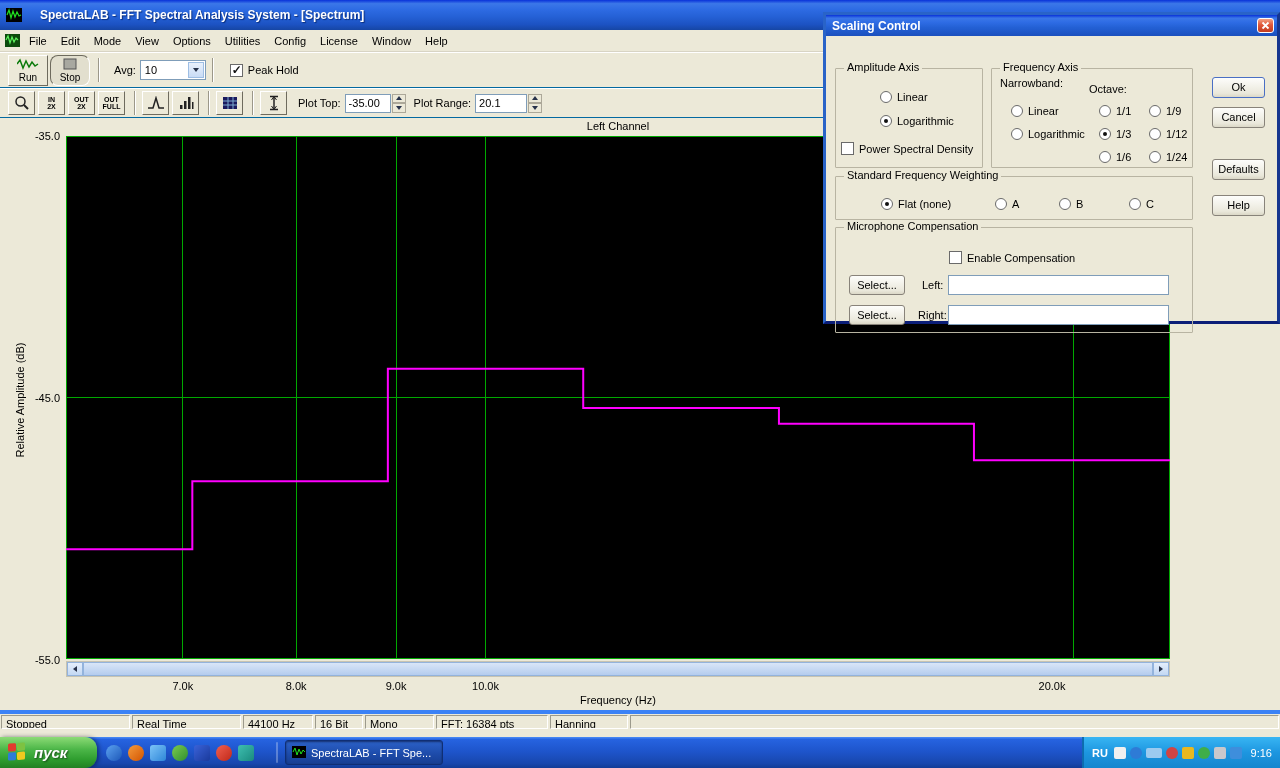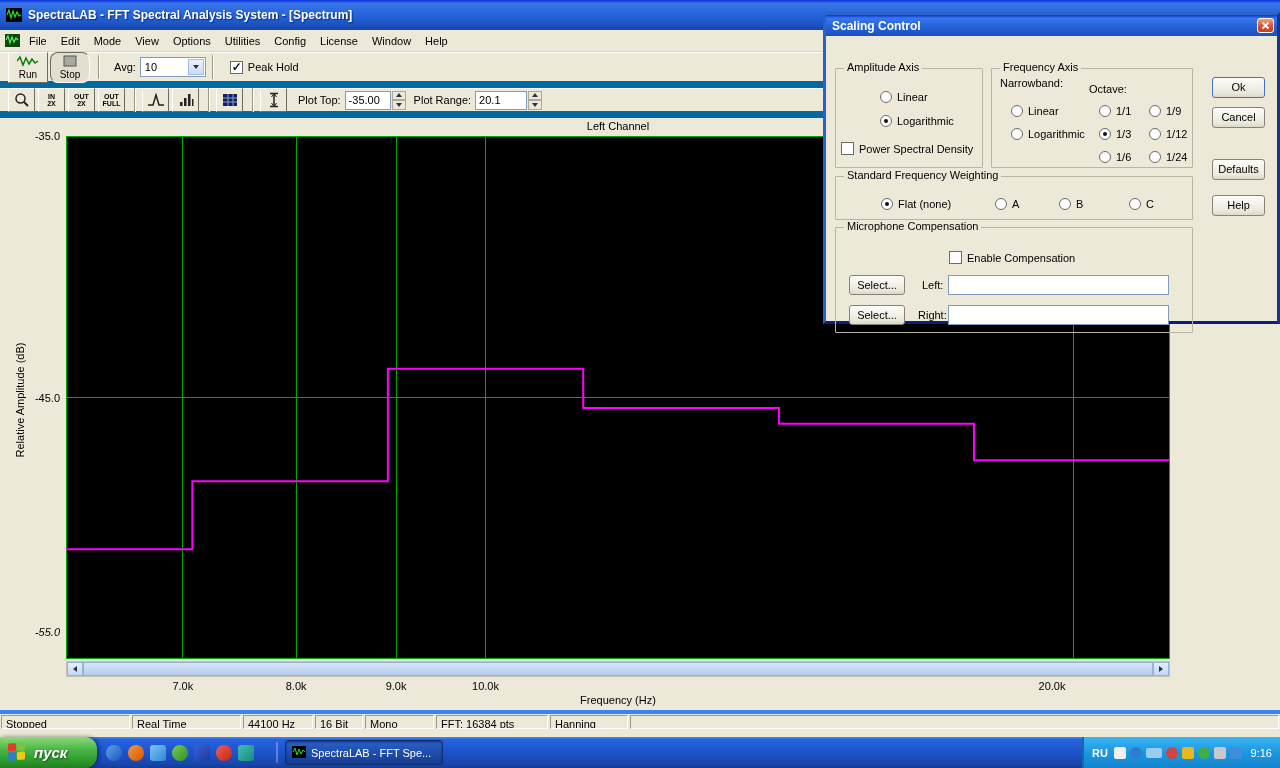--- a/index.html
+++ b/index.html
@@ -6,29 +6,29 @@
   html,body { width:1280px; height:768px; overflow:hidden; }
   body { font-family:"Liberation Sans", sans-serif; font-size:11px; color:#000; background:#ECE9D8; position:relative; }
   .abs { position:absolute; }
 
   
   #main-window { position:absolute; left:0; top:0; width:1280px; height:737px; background:#ECE9D8; }
 
   .titlebar { position:absolute; left:0; top:0; width:1280px; height:30px;
     background:linear-gradient(to bottom,#0831D9 0%,#3B77E8 12%,#2E6CE4 30%,#2561D6 55%,#1C52C2 82%,#1646A4 100%);
     display:flex; align-items:center; padding-left:6px; }
-  .titlebar .title-text { color:#fff; font-weight:bold; font-size:12px; margin-left:6px; text-shadow:1px 1px 1px #0A2E7C; }
+  .titlebar .title-text { color:#fff; font-weight:bold; font-size:12px; margin-left:18px; text-shadow:1px 1px 1px #0A2E7C; }
   .app-icon { width:16px; height:14px; flex:none; display:flex; align-items:center; justify-content:center; }
 
   .menubar { position:absolute; left:0; top:30px; width:1280px; height:22px; background:#ECE9D8;
     display:flex; align-items:center; padding-left:4px; border-bottom:1px solid #D8D4C4; }
   .menu-item { padding:3px 7px; cursor:default; }
   .menubar .app-icon { margin-right:2px; }
 
-  .toolbar { position:absolute; left:0; background:#ECE9D8; border-top:1px solid #FFFFFF; border-bottom:7px solid #0369a1;
+  .toolbar { position:absolute; left:0; background:#ECE9D8; border-top:1px solid #FFFFFF; border-bottom:1px solid #0369a1;
     display:flex; align-items:center; }
   #toolbar1 { top:52px; width:1280px; height:36px; padding-left:8px; }
   #toolbar2 { top:88px; width:1280px; height:30px; padding-left:8px; }
 
   .tbtn { background:#ECE9D8; border:1px solid; border-color:#FFFFFF #6E6B5E #6E6B5E #FFFFFF;
     display:flex; align-items:center; justify-content:center; cursor:default; }
   .tbtn.pressed { border-color:#6E6B5E #FFFFFF #FFFFFF #6E6B5E; background:#E2DFCE;border-radius:8px; }
   .bigbtn { width:40px; height:31px; flex-direction:column; font-size:10px; line-height:10px; gap:1px; margin-right:2px; }
   .tb2-btn { width:27px; height:24px; margin-right:3px; flex-direction:column; font-size:7px; line-height:7px; font-weight:bold; }
   .tsep { width:2px; height:24px; border-left:1px solid #9C9889; border-right:1px solid #FFFFFF; margin:0 6px; }
@@ -272,21 +272,21 @@
         <line x1="330.1001774665386" y1="0" x2="330.1001774665386" y2="523" stroke="#00A800" shape-rendering="crispEdges"></line>
         <line x1="419.5224532407044" y1="0" x2="419.5224532407044" y2="523" stroke="#00A800" shape-rendering="crispEdges"></line>
         <line x1="1007.8149264231154" y1="0" x2="1007.8149264231154" y2="523" stroke="#00A800" shape-rendering="crispEdges"></line>
         <line x1="0" y1="261.5" x2="1104" y2="261.5" stroke="#00A800" shape-rendering="crispEdges"></line>
         <path d="M 0 413.1699999999999 L 126.32776827845507 413.1699999999999 L 126.32776827845507 345.18000000000006 L 321.8559081957866 345.18000000000006 L 321.8559081957866 232.73499999999999 L 517.2217585014126 232.73499999999999 L 517.2217585014126 271.96 L 712.940069408882 271.96 L 712.940069408882 287.65000000000003 L 907.9554112681741 287.65000000000003 L 907.9554112681741 324.25999999999993 L 1104 324.25999999999993 " fill="none" stroke="#FF00FF" stroke-width="2"></path>
       </svg>
   </div>
   <div class="y-axis-labels">
       <span class="ytick" style="top: -6px;">-35.0</span>
       <span class="ytick" style="top: 255.5px;">-45.0</span>
-      <span class="ytick" style="top: 490px; font-style: italic;">-55.0</span>
+      <span class="ytick" style="top: 518px;">-55.0</span>
     </div>
   <div class="ylabel-rot">Relative Amplitude (dB)</div>
   <div class="hscroll">
     <div class="sbtn">
         <span class="arr-left"></span>
       </div>
     <div class="sthumb"></div>
     <div class="sbtn">
         <span class="arr-right"></span>
       </div>

